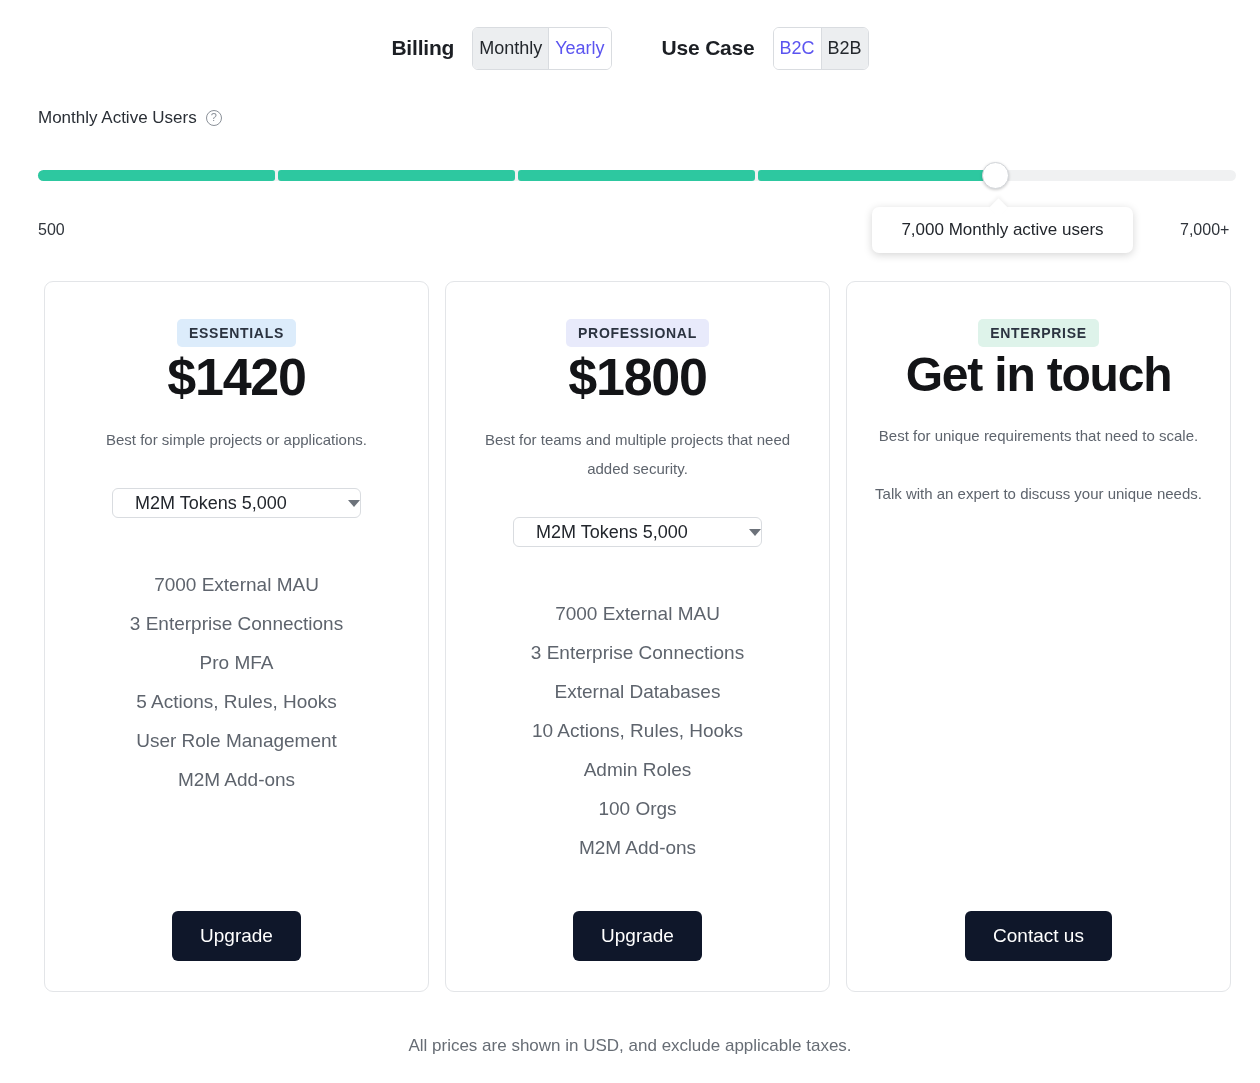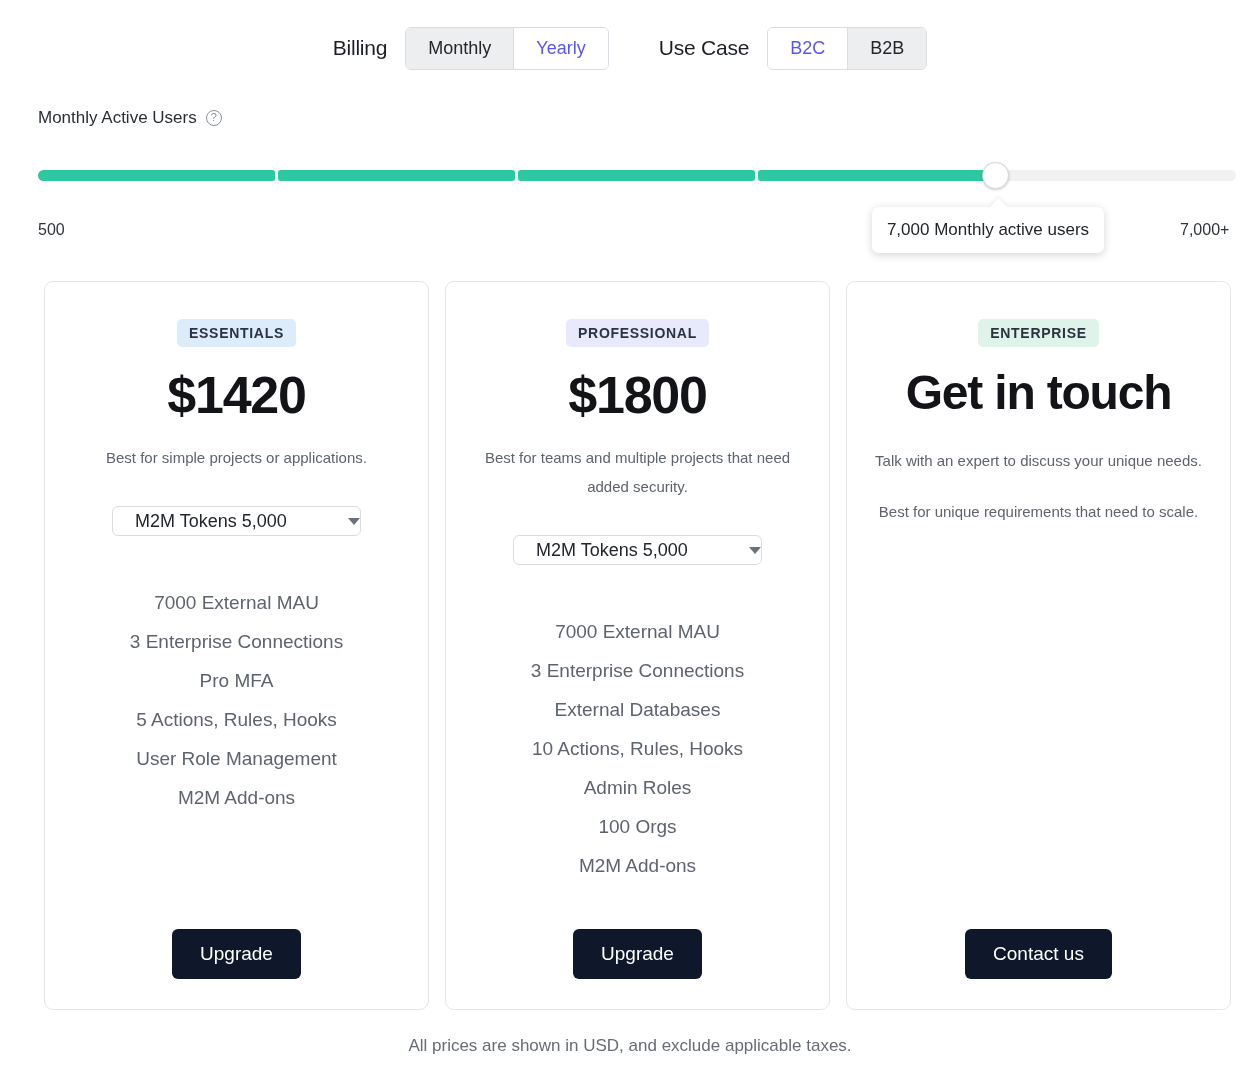--- a/index.html
+++ b/index.html
@@ -12,29 +12,29 @@
   }
   .page { position: relative; width: 1260px; height: 1083px; overflow: hidden; }
 
   
   .controls {
     position: absolute; top: 27px; left: 0; width: 1260px;
     display: flex; align-items: center; justify-content: center; gap: 50px;
   }
   .ctl-group { display: flex; align-items: center; gap: 18px; }
   .ctl-label {
-    font-size: 21px; color: #1c1f24; font-weight: 400; letter-spacing: -0.2px;
+    font-size: 21px; color: #1c1f24; font-weight: 700; letter-spacing: -0.2px;
   }
   .seg {
     display: flex; border: 1px solid #d9dce0; border-radius: 6px; overflow: hidden;
     background: #ffffff;
   }
   .seg-btn {
     font-family: "Liberation Sans", sans-serif;
-    font-size: 18px; padding: 10px 22px; border: 0; background: #ffffff;
+    font-size: 18px; padding: 10px 6px; border: 0; background: #ffffff;
     color: #5b54f0; cursor: pointer; line-height: 1.15;
   }
   .seg-btn + .seg-btn { border-left: 1px solid #d9dce0; }
   .seg-btn.active { background: #eceef0; color: #23272c; }
 
   
   .mau-label-row {
     position: absolute; top: 108px; left: 38px;
     display: flex; align-items: center; gap: 9px;
   }
@@ -64,21 +64,21 @@
     box-shadow: 0 1px 3px rgba(0,0,0,0.20); cursor: pointer;
   }
   .scale-min {
     position: absolute; top: 221px; left: 38px; font-size: 16px; color: #2f343b;
   }
   .scale-max {
     position: absolute; top: 221px; left: 1180px; font-size: 16px; color: #2f343b;
     white-space: nowrap;
   }
   .tooltip {
-    position: absolute; top: 207px; left: 872px; width: 232px; height: 46px;
+    position: absolute; top: 207px; left: 872px; width: 261px; height: 46px;
     background: #ffffff; border-radius: 7px;
     box-shadow: 0 2px 9px rgba(0,0,0,0.17);
     display: flex; align-items: center; justify-content: center;
     font-size: 17px; color: #22262c;
   }
   .tooltip::before {
     content: ""; position: absolute; top: -6px; left: 120px;
     width: 13px; height: 13px; background: #ffffff; transform: rotate(45deg);
     box-shadow: -2px -2px 4px rgba(0,0,0,0.05);
   }
@@ -93,21 +93,21 @@
   }
   .badge {
     font-size: 14px; font-weight: 700; letter-spacing: 0.7px;
     padding: 6px 12px; border-radius: 5px; color: #2b3340;
   }
   .badge.essentials  { background: #dcecfb; }
   .badge.professional{ background: #e8eafb; }
   .badge.enterprise  { background: #def3ea; }
   .price {
     font-size: 52px; font-weight: 700; color: #131417;
-    margin-top: 22px; letter-spacing: -1.2px; line-height: 1;
+    margin-top: 4px; letter-spacing: -1.2px; line-height: 1;
   }
   .price.small { font-size: 48px; }
   .desc {
     margin-top: 22px; font-size: 15px; line-height: 29px; color: #5e646d;
     text-align: center; max-width: 320px;
   }
   .desc.wide { max-width: 340px; }
   .desc2 { margin-top: 29px; }
   .select {
     margin-top: 34px; width: 249px; height: 30px;
@@ -220,22 +220,22 @@
         <div class="feature">M2M Add-ons</div>
       </div>
       <div class="cta-wrap">
         <button class="cta">Upgrade</button>
       </div>
     </div>
 
     <div class="card">
       <span class="badge enterprise">ENTERPRISE</span>
       <div class="price small">Get in touch</div>
+      <div class="desc wide">Best for unique requirements that need to scale.</div>
       <div class="desc wide desc2">Talk with an expert to discuss your unique needs.</div>
-      <div class="desc wide">Best for unique requirements that need to scale.</div>
       <div class="cta-wrap">
         <button class="cta">Contact us</button>
       </div>
     </div>
 
   </div>
 
   <div class="footnote">All prices are shown in USD, and exclude applicable taxes.</div>
 
 </div>

